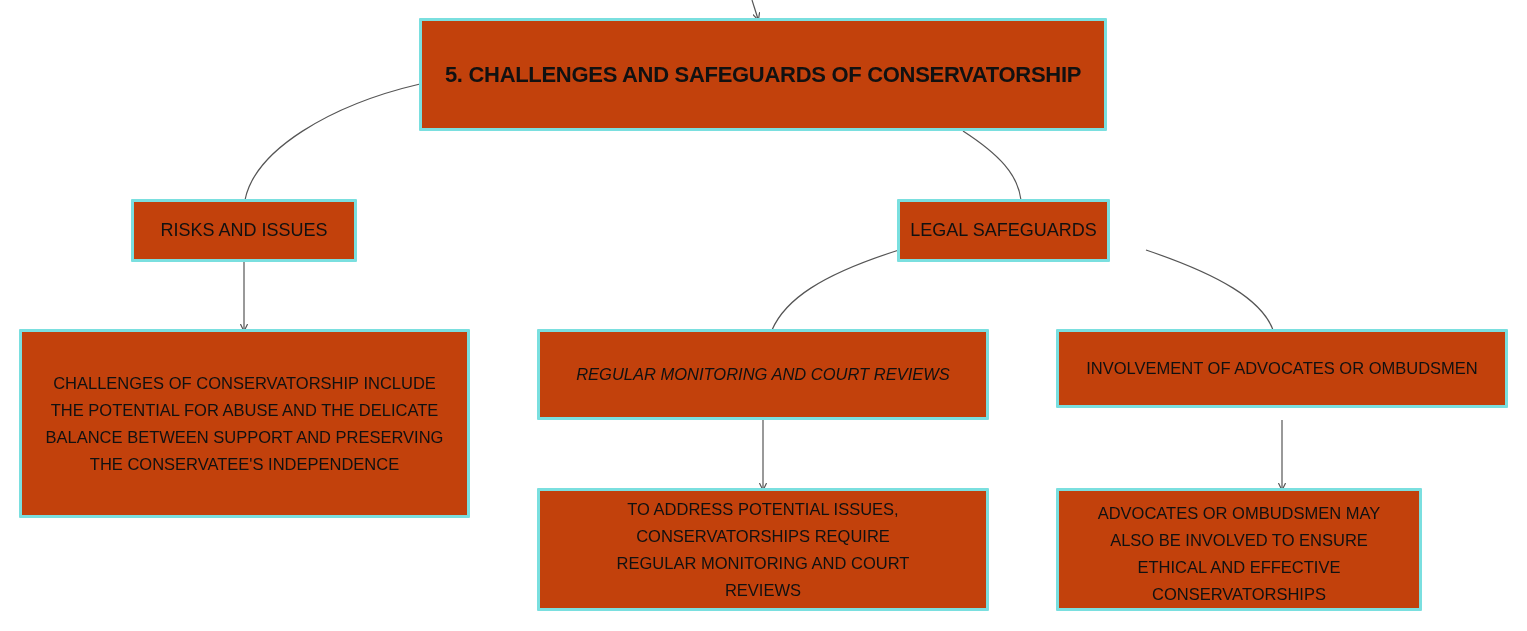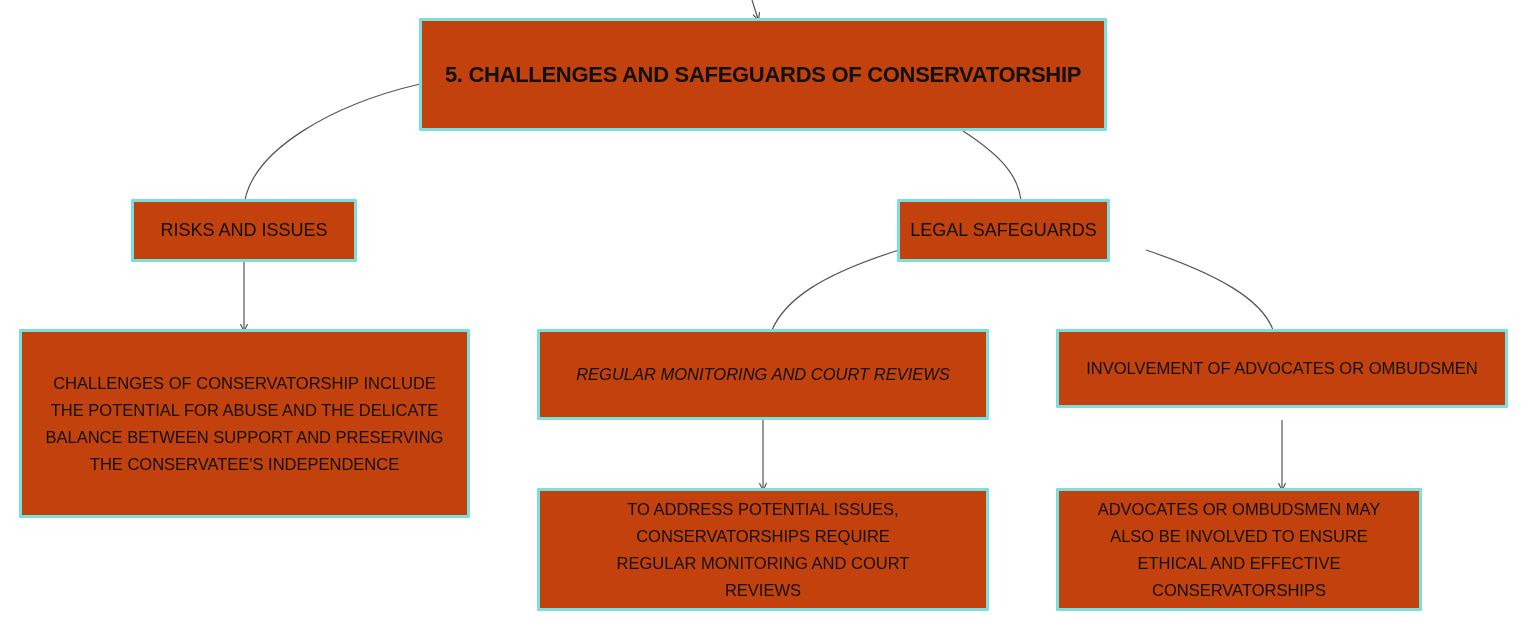--- a/index.html
+++ b/index.html
@@ -59,15 +59,15 @@
 </div>
 
 <div class="node leaf" style="left:1056px; top:329px; width:452px; height:79px;">
   <span>INVOLVEMENT OF ADVOCATES OR OMBUDSMEN</span>
 </div>
 
 <div class="node leaf" style="left:537px; top:488px; width:452px; height:123px; padding:15px 60px;">
   <span>TO ADDRESS POTENTIAL ISSUES, CONSERVATORSHIPS REQUIRE REGULAR MONITORING AND COURT REVIEWS</span>
 </div>
 
-<div class="node leaf" style="left:1056px; top:488px; width:366px; height:123px; padding:0 20px;">
+<div class="node leaf" style="left:1056px; top:488px; width:366px; height:123px; padding:0 20px;align-items:flex-end;">
   <span>ADVOCATES OR OMBUDSMEN MAY ALSO BE INVOLVED TO ENSURE ETHICAL AND EFFECTIVE CONSERVATORSHIPS</span>
 </div>
 
 </body></html>

